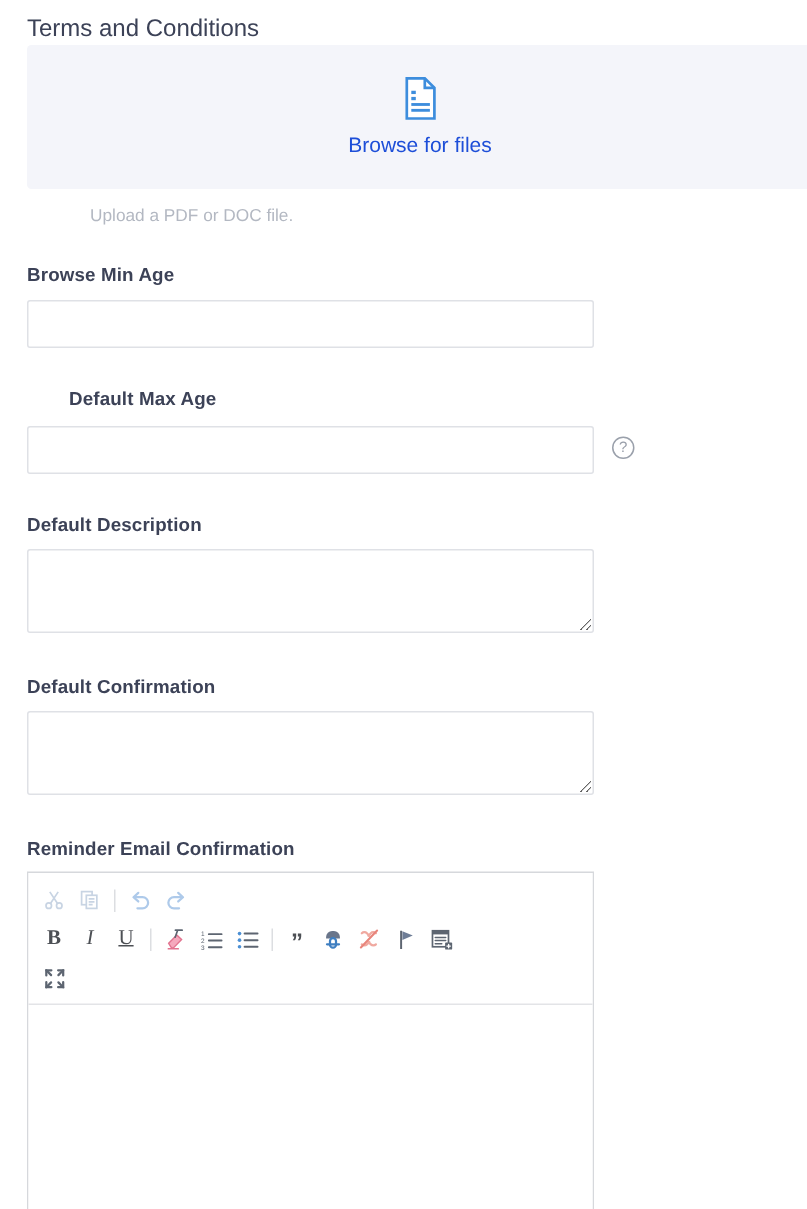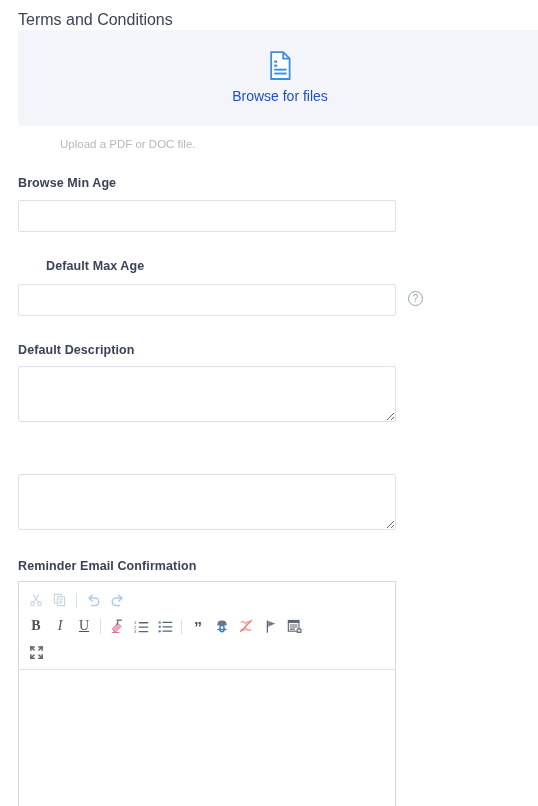--- a/index.html
+++ b/index.html
@@ -186,20 +186,21 @@
   <div class="field-label" style="position:absolute; left:18px; top:175px;">Browse Min Age</div>
   <input class="text-input" type="text" style="position: absolute; left: 18px; top: 200px;" placeholder="">
 
   <div class="field-label" style="position:absolute; left:18px; top:258px;margin-left:28px;">Default Max Age</div>
   <input class="text-input" type="text" style="position: absolute; left: 18px; top: 284px;" placeholder="">
   <div class="help-circle" style="position:absolute; left:408px; top:291px;">?</div>
 
   <div class="field-label" style="position:absolute; left:18px; top:342px;">Default Description</div>
   <textarea class="text-area" style="position: absolute; left: 18px; top: 366px;" placeholder=""></textarea>
 
+  <div class="field-label" style="position:absolute; left:18px; top:450px;">Default Confirmation</div>
   <textarea class="text-area" style="position: absolute; left: 18px; top: 474px;" placeholder=""></textarea>
 
   <div class="field-label" style="position:absolute; left:18px; top:558px;">Reminder Email Confirmation</div>
 
   <div class="editor">
     <div class="editor-toolbar">
 
       <div class="tb-row">
         <div class="tb-btn disabled">
           <svg width="14" height="14" viewBox="0 0 16 16">

